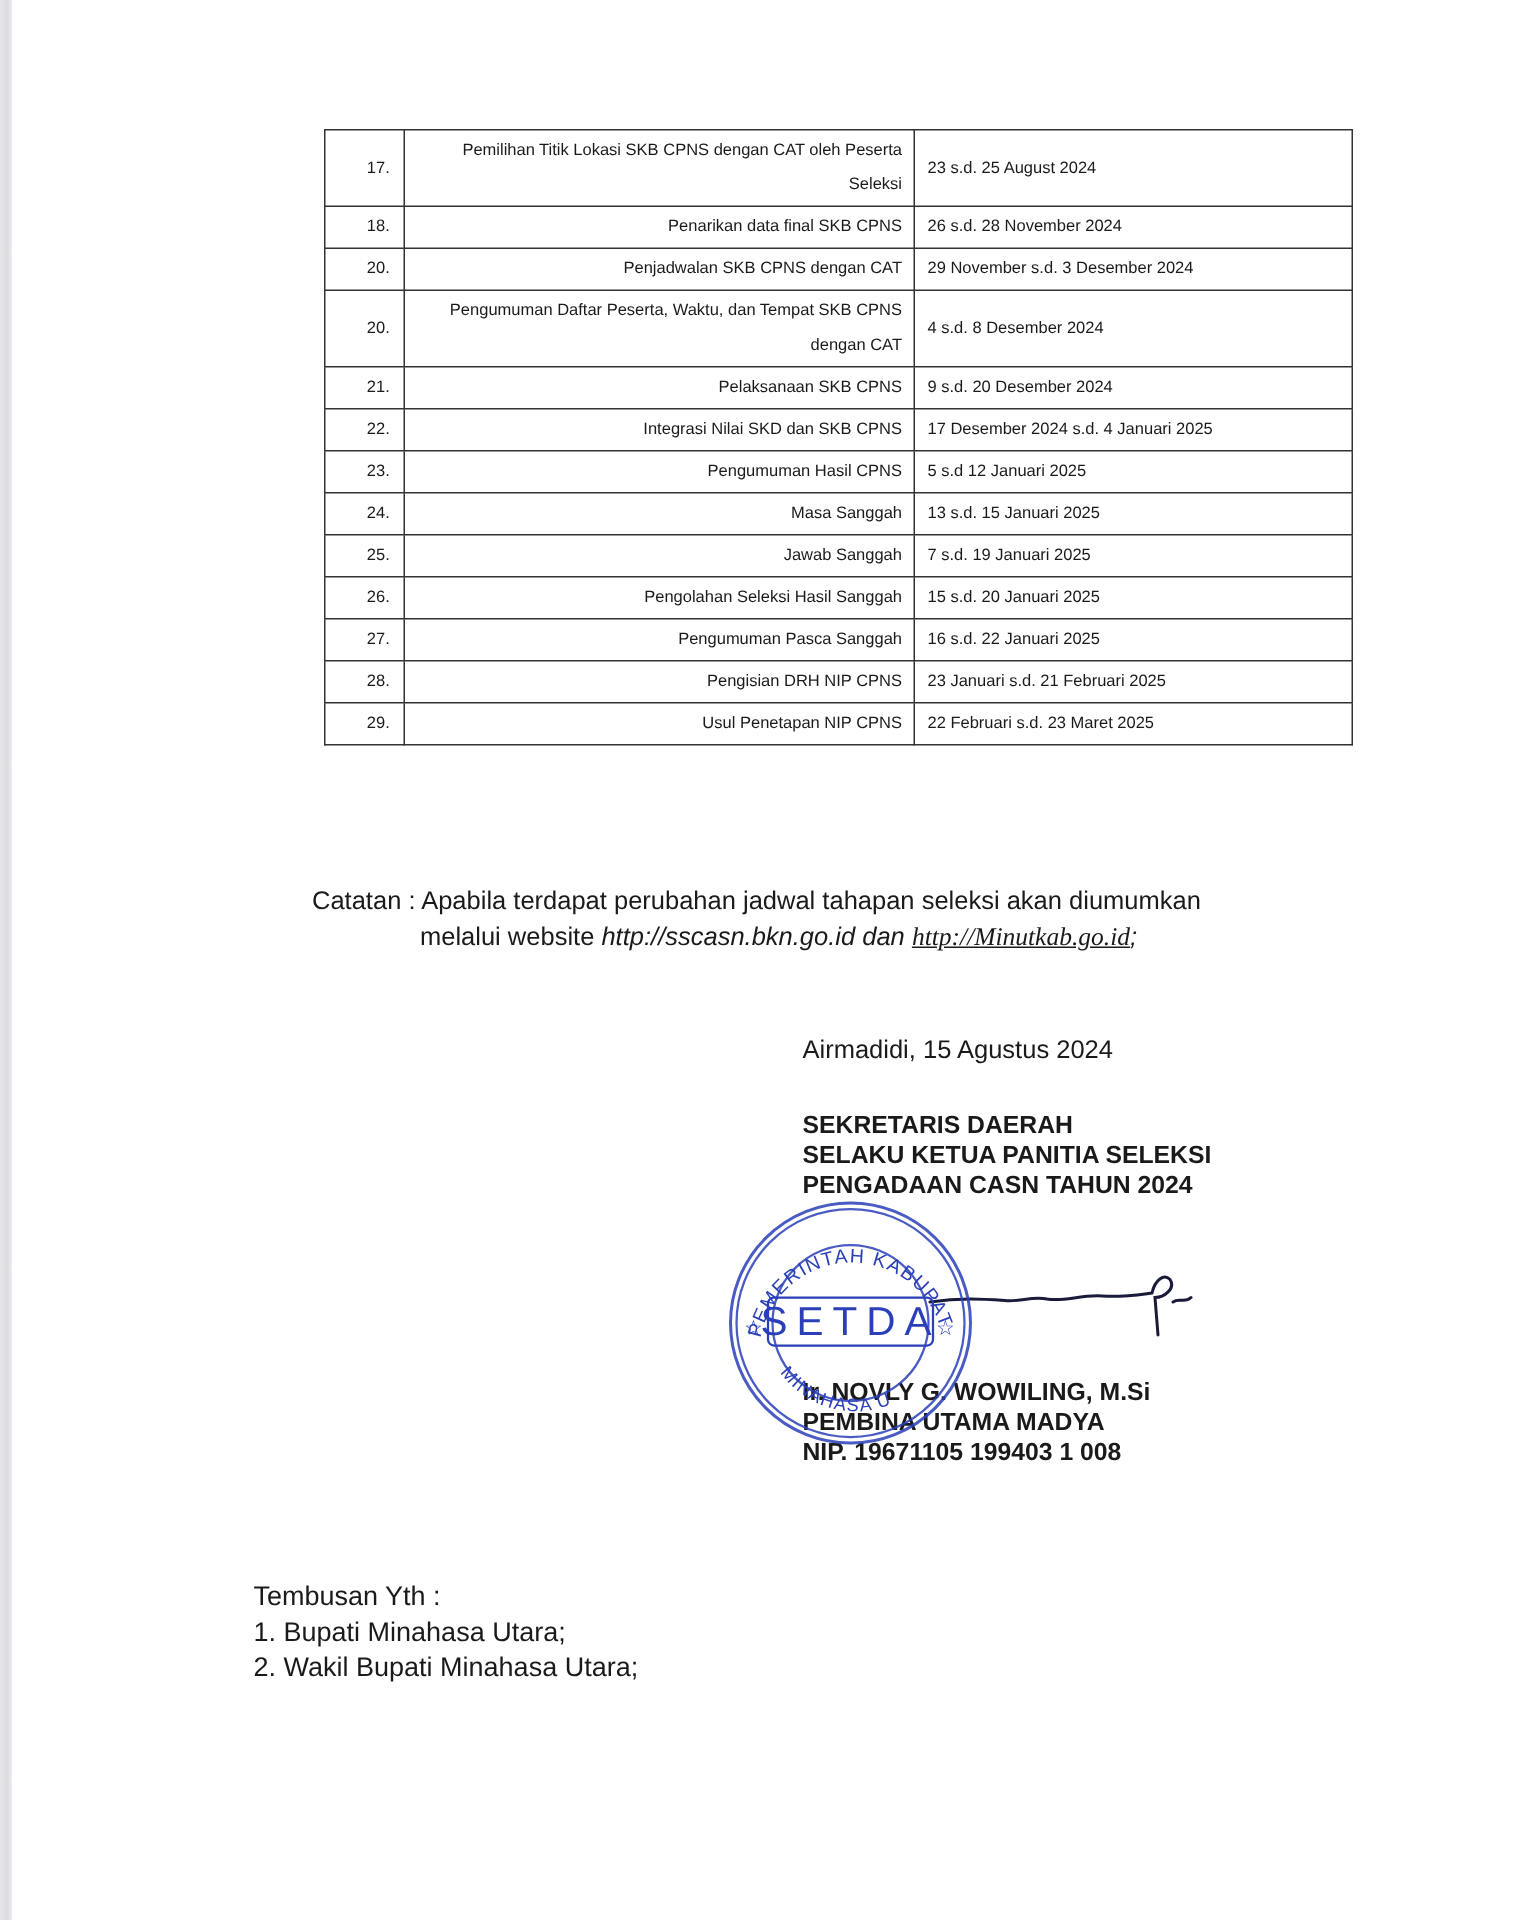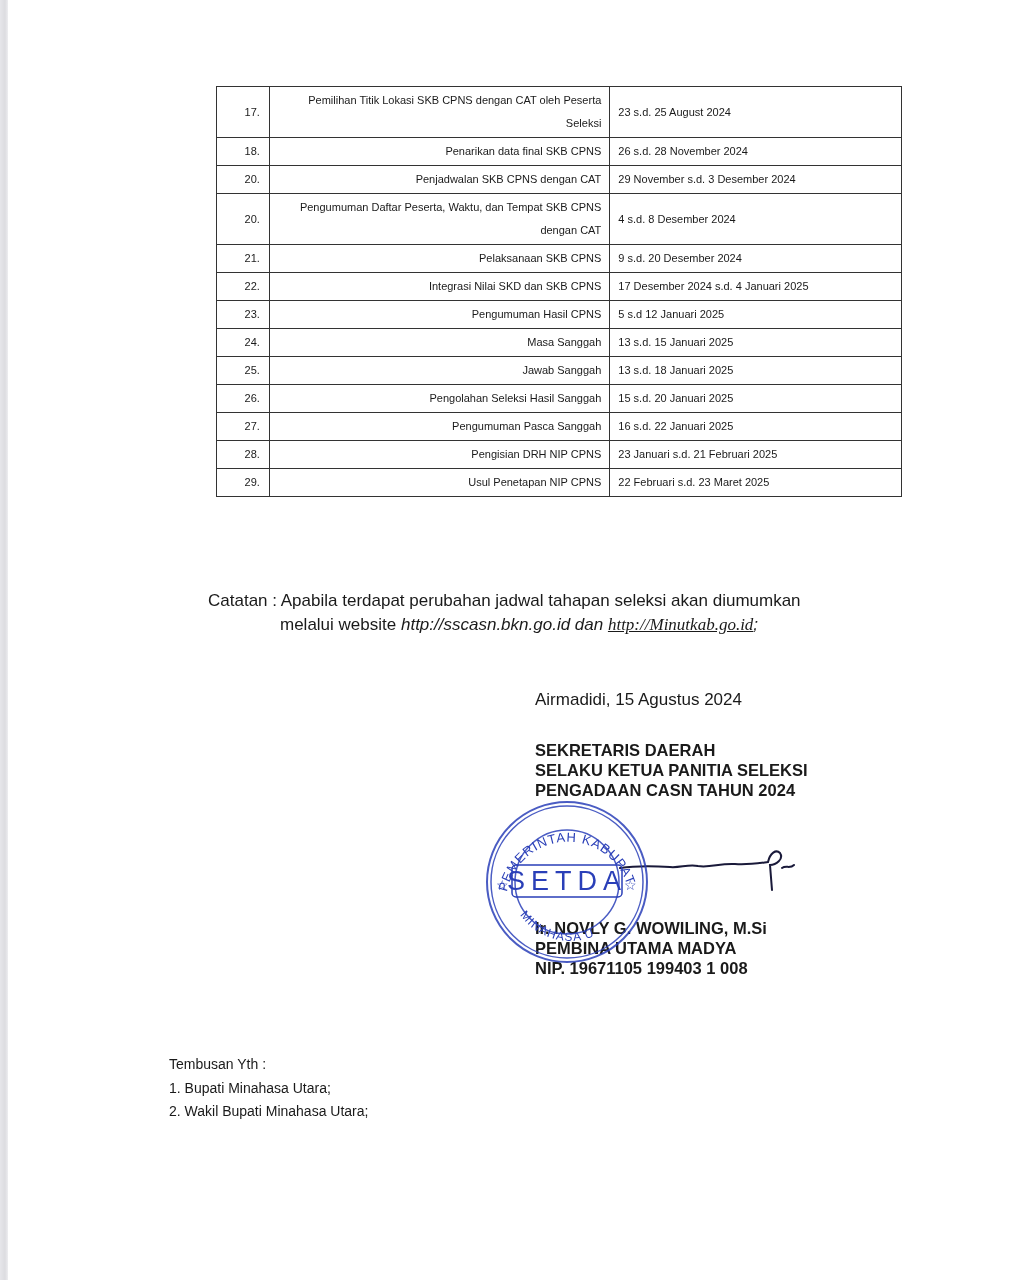--- a/index.html
+++ b/index.html
@@ -52,21 +52,21 @@
     }
     .stamp {
       position: absolute; left: 482px; top: 797px;
       width: 170px; height: 170px;
     }
     .signature {
       position: absolute; left: 600px; top: 835px; width: 210px; height: 70px;
     }
     .cc {
       position: absolute; left: 169px; top: 1053px;
-      font-size: 14px; line-height: 23.5px;
+      font-size: 18px; line-height: 23.5px;
     }
   </style>
 </head>
 <body>
 
 <div class="left-strip"></div>
 
 <table class="schedule-table">
   <tbody id="schedule-body">
       <tr>
@@ -105,21 +105,21 @@
         <td class="date">5 s.d 12 Januari 2025</td>
       </tr>
       <tr>
         <td class="num">24.</td>
         <td class="activity">Masa Sanggah</td>
         <td class="date">13 s.d. 15 Januari 2025</td>
       </tr>
       <tr>
         <td class="num">25.</td>
         <td class="activity">Jawab Sanggah</td>
-        <td class="date">13 s.d. 18 Januari 2025</td>
+        <td class="date">7 s.d. 19 Januari 2025</td>
       </tr>
       <tr>
         <td class="num">26.</td>
         <td class="activity">Pengolahan Seleksi Hasil Sanggah</td>
         <td class="date">15 s.d. 20 Januari 2025</td>
       </tr>
       <tr>
         <td class="num">27.</td>
         <td class="activity">Pengumuman Pasca Sanggah</td>
         <td class="date">16 s.d. 22 Januari 2025</td>

